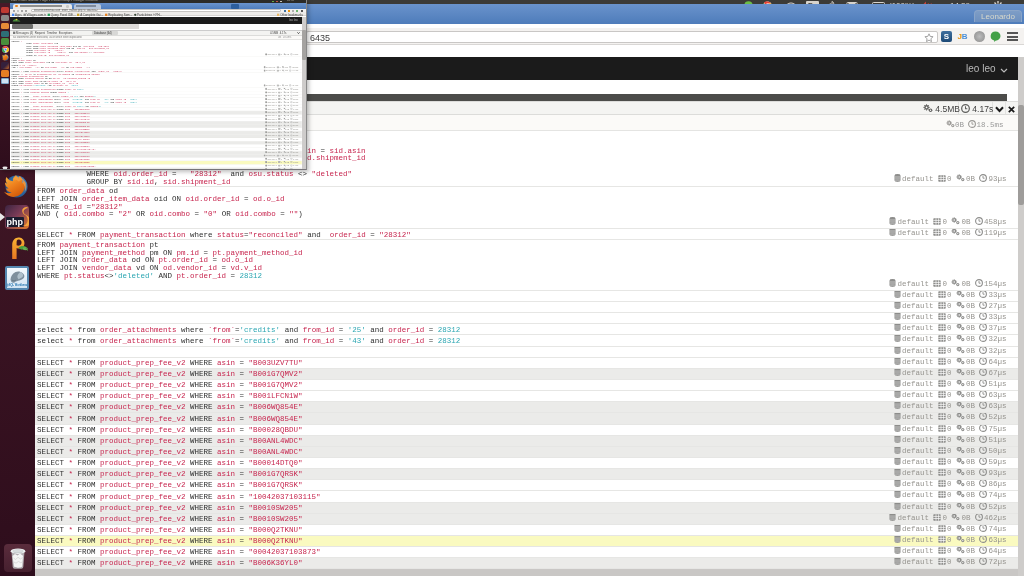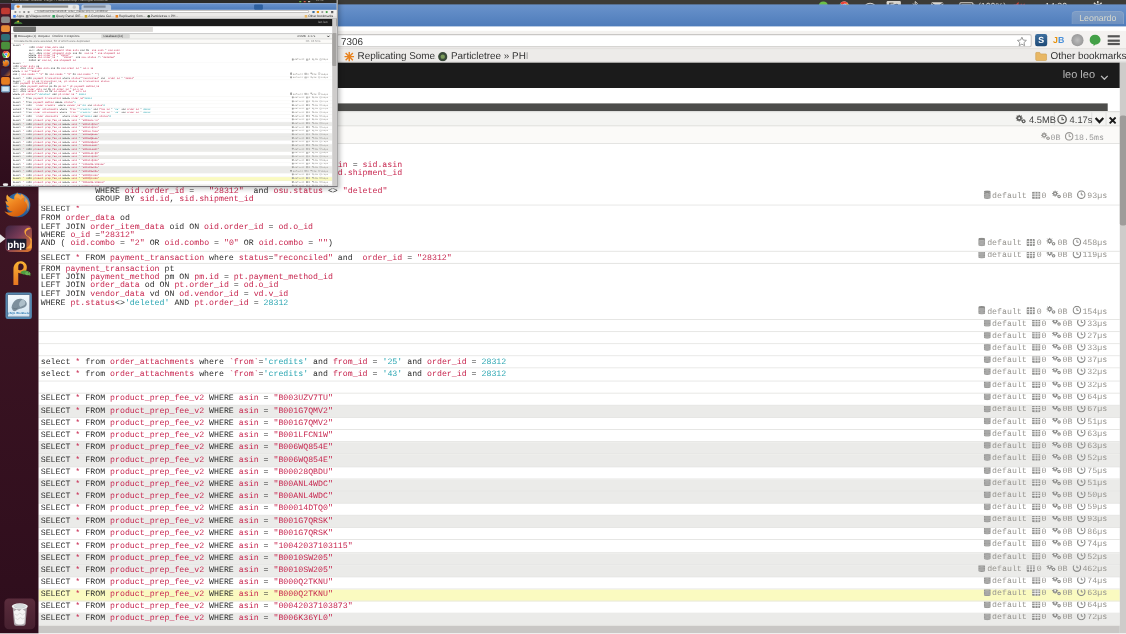--- a/index.html
+++ b/index.html
@@ -124,54 +124,38 @@
           </g>
         </svg></div>
 </div>
 
 <div class="abs" id="blue">
       <div id="leobadge">Leonardo</div>
     </div>
 
 <div class="abs" id="tbar">
   <div id="omni">
-        <span class="url">7306</span>
+        <span class="url">6435</span>
     <svg style="position:absolute;right:3px;top:1px" width="10" height="10" viewBox="0 0 10 10">
       <path d="M5 .8 l1.2 2.6 2.9 .3 -2.2 2 .6 2.9 -2.5 -1.5 -2.5 1.5 .6 -2.9 -2.2 -2 2.9 -.3z" fill="none" stroke="#9a9a9a" stroke-width=".9"></path>
         </svg>
   </div>
   <div class="ext" style="left:941px;background:linear-gradient(#3e6f9e,#1d4a77);color:#fff">S</div>
   <div class="ext" style="left:957px;color:#e8930c">J<span style="color:#4a90d9">B</span></div>
   <div class="ext" style="left:974px;background:radial-gradient(#bdbdbd,#8b8b8b);border-radius:50%"></div>
   <div class="ext" style="left:990px"><svg width="11" height="11" viewBox="0 0 11 11">
           <path d="M5.5 .5 a5 4.6 0 0 1 0 9.2 l-1.3 1.3 v-1.5 a5 4.6 0 0 1 1.3 -9z" fill="#43a047"></path>
         </svg></div>
   <div style="position:absolute;left:1007px;top:4px;width:11px;height:9px">
     <div style="height:2px;background:#555;margin-bottom:1.6px"></div>
     <div style="height:2px;background:#555;margin-bottom:1.6px"></div>
     <div style="height:2px;background:#555"></div>
   </div>
 </div>
 
-<div class="abs" id="bmbar">
-  <svg style="position:absolute;left:313px;top:2px" width="9" height="9" viewBox="0 0 9 9">
-    <path d="M4.5 0 v9 M0 4.5 h9 M1.2 1.2 l6.6 6.6 M7.8 1.2 l-6.6 6.6" stroke="#e8821e" stroke-width="1.3"></path>
-      </svg>
-  <span class="lbl" style="left:325px">Replicating Some</span>
-  <span class="lbl" style="left:394px;color:#bbb">.</span>
-  <svg style="position:absolute;left:398px;top:2px" width="9" height="9" viewBox="0 0 9 9">
-    <circle cx="4.5" cy="4.5" r="4.2" fill="#3a4a3a"></circle>
-        <circle cx="4.5" cy="4.5" r="2" fill="#7a9a5a"></circle>
-      </svg>
-  <span class="lbl" style="left:410px">Particletree » PH<span style="color:#999">I</span></span>
-  <svg style="position:absolute;left:941px;top:2px" width="11" height="9" viewBox="0 0 11 9">
-    <path d="M.5 1.5 a1 1 0 0 1 1 -1 h2.5 l1 1.5 h4.5 a1 1 0 0 1 1 1 v4 a1 1 0 0 1 -1 1 h-8 a1 1 0 0 1 -1 -1z" fill="#e8b765" stroke="#c99a4a" stroke-width=".5"></path>
-      </svg>
-  <span class="lbl" style="left:955px">Other bookmarks</span>
-</div>
 
 <div class="abs" id="hdr">
       <span class="leo">leo leo</span>
   <svg style="position:absolute;right:10px;top:11px" width="8" height="5" viewBox="0 0 8 5">
     <path d="M1 1 l3 3 3-3" stroke="#b9b9b9" stroke-width="1.2" fill="none"></path>
       </svg>
 </div>
 
 <div class="abs" id="darkbar"></div>
 
@@ -239,21 +223,20 @@
             <circle cx="6.8" cy="5.6" r=".6" fill="#fff"></circle>
             <g stroke="#8d8d8b" stroke-width=".9">
               <path d="M3.2 .2 v1 M3.2 4.8 v1 M.4 3 h1 M5 3 h1 M1.2 1 l.7 .7 M4.5 4.3 l.7 .7 M5.2 1 l-.7 .7 M1.9 4.3 l-.7 .7"></path>
             </g>
           </svg><i>0B</i>&nbsp;<svg width="8" height="8" viewBox="0 0 8 8" style="vertical-align:-1px">
             <circle cx="4" cy="4" r="3.4" fill="none" stroke="#8d8d8b" stroke-width="1.1"></circle>
             <path d="M4 2 v2.2 h1.6" fill="none" stroke="#8d8d8b" stroke-width=".9"></path>
           </svg><i>93µs</i></span>
       </div>
       <div class="qr multi" style="height:42.8px;background:#ffffff">
-        <div class="ln">SELECT&nbsp;<b style="color:#c7254e">*</b></div>
         <div class="ln">FROM&nbsp;<b style="color:#c7254e">order_data</b>&nbsp;od</div>
         <div class="ln">LEFT&nbsp;JOIN&nbsp;<b style="color:#c7254e">order_item_data</b>&nbsp;oid&nbsp;ON&nbsp;<b style="color:#c7254e">oid.order_id</b>&nbsp;=&nbsp;<b style="color:#c7254e">od.o_id</b></div>
         <div class="ln">WHERE&nbsp;<b style="color:#c7254e">o_id</b>&nbsp;=<b style="color:#c7254e">"28312"</b></div>
         <div class="ln">AND&nbsp;(&nbsp;<b style="color:#c7254e">oid.combo</b>&nbsp;=&nbsp;<b style="color:#c7254e">"2"</b>&nbsp;OR&nbsp;<b style="color:#c7254e">oid.combo</b>&nbsp;=&nbsp;<b style="color:#c7254e">"0"</b>&nbsp;OR&nbsp;<b style="color:#c7254e">oid.combo</b>&nbsp;=&nbsp;<b style="color:#c7254e">""</b>)</div>
         <span class="st"><svg width="7" height="8" viewBox="0 0 7 8" style="vertical-align:-1px">
             <ellipse cx="3.5" cy="1.4" rx="3" ry="1.3" fill="#8d8d8b"></ellipse>
             <path d="M.5 1.4 v5.2 a3 1.3 0 0 0 6 0 v-5.2 a3 1.3 0 0 1 -6 0z" fill="#8d8d8b"></path>
             <ellipse cx="3.5" cy="3.9" rx="3" ry="1.2" fill="#fff" opacity=".25"></ellipse>
             <ellipse cx="3.5" cy="6.2" rx="3" ry="1.2" fill="#fff" opacity=".25"></ellipse>
           </svg><i>default</i>&nbsp;<svg width="8" height="7" viewBox="0 0 8 7" style="vertical-align:-1px">

